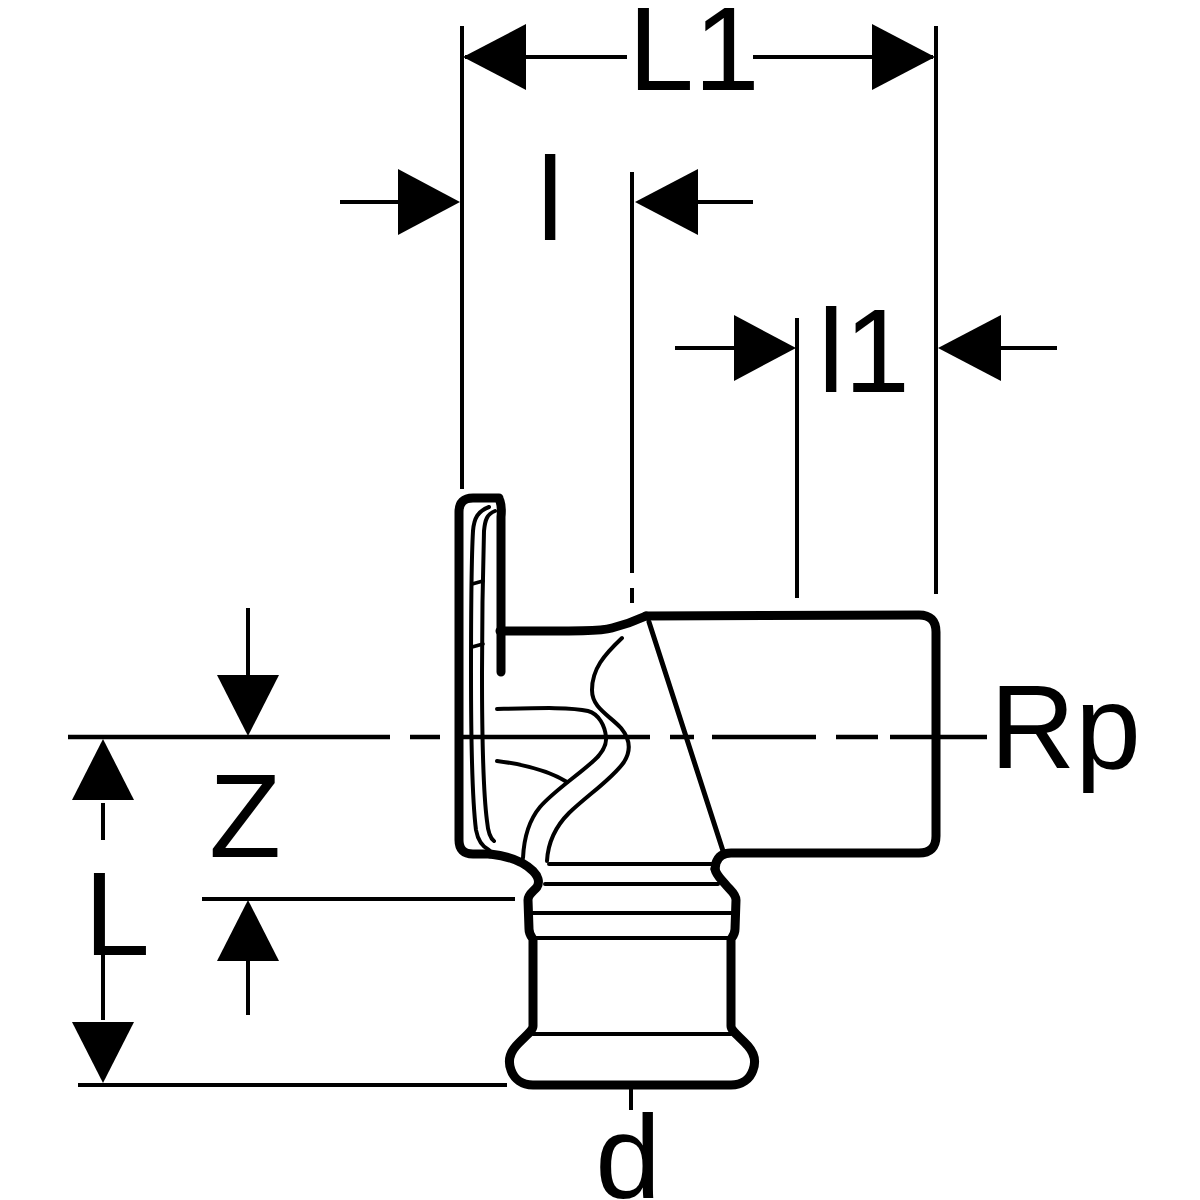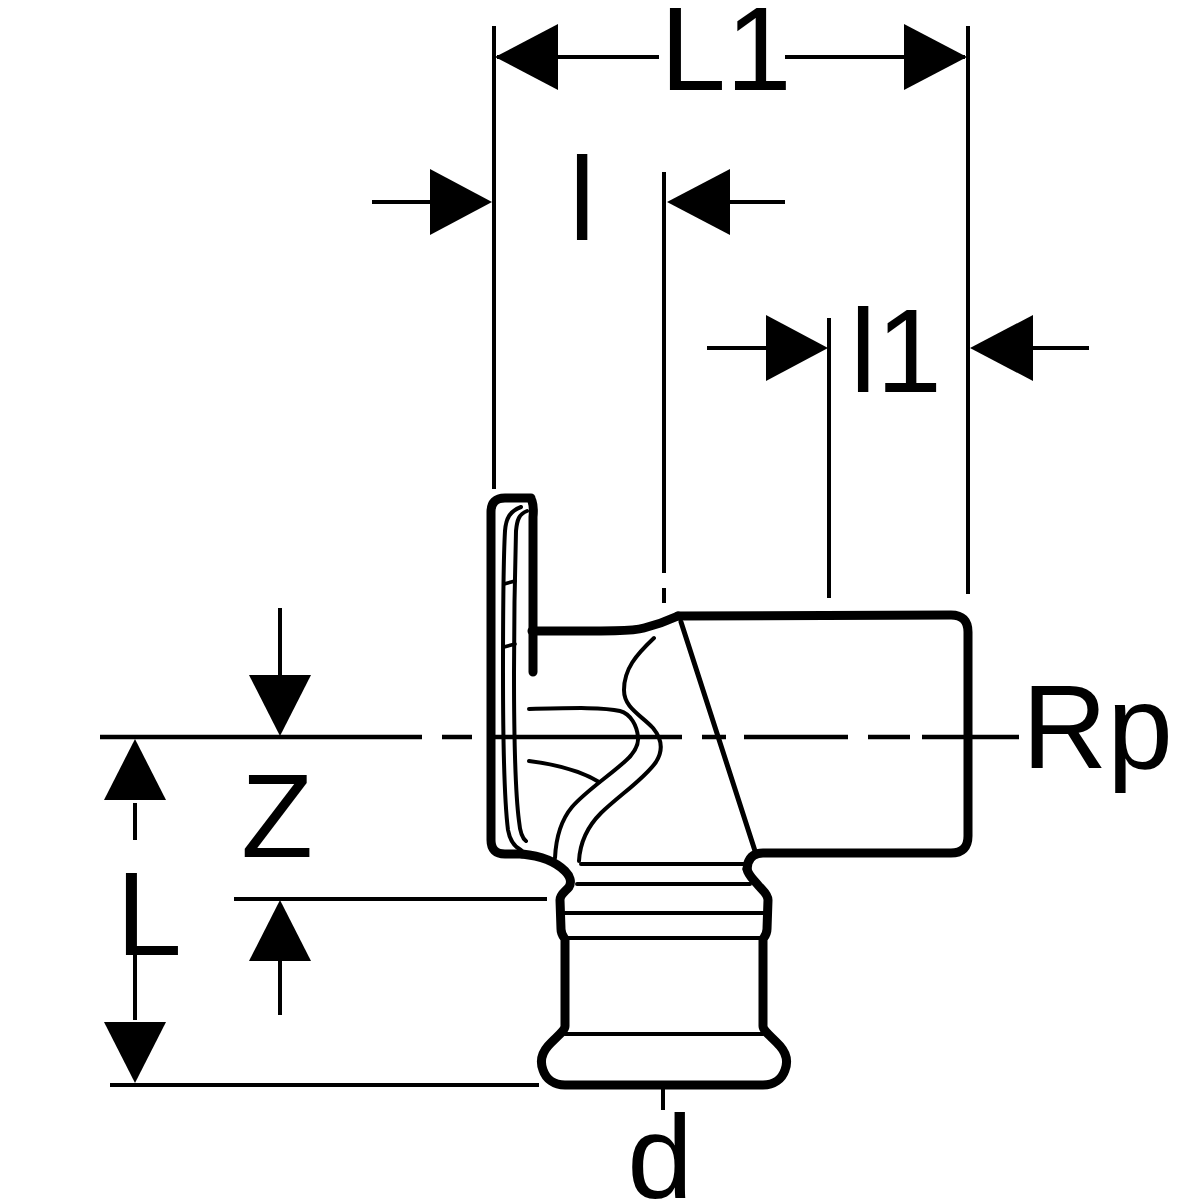--- a/index.html
+++ b/index.html
@@ -8,21 +8,20 @@
     background: #ffffff;
     width: 1200px;
     height: 1200px;
     overflow: hidden;
   }
   .stage {
     position: relative;
     width: 1104px;
     height: 1200px;
     background: #ffffff;
-    margin-left: 32px;
   }
   svg { display: block; }
   .thick  { fill: none; stroke: #000; stroke-width: 9;   stroke-linecap: round; stroke-linejoin: round; }
   .mid    { fill: none; stroke: #000; stroke-width: 5;   stroke-linecap: round; }
   .thin   { fill: none; stroke: #000; stroke-width: 4;   stroke-linecap: round; }
   .xthin  { fill: none; stroke: #000; stroke-width: 3.5; stroke-linecap: round; }
   .dim    { fill: none; stroke: #000; stroke-width: 4;   stroke-linecap: butt; }
   .cline  { fill: none; stroke: #000; stroke-width: 4.5; stroke-linecap: butt; }
   .ah     { fill: #000; stroke: none; }
   .lbl {

